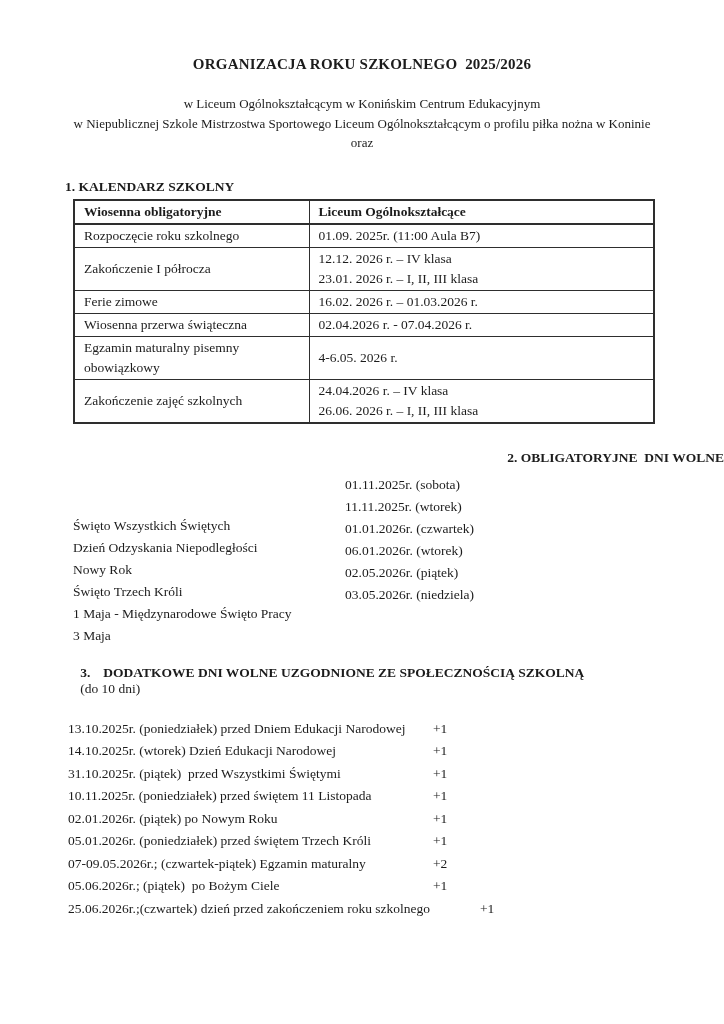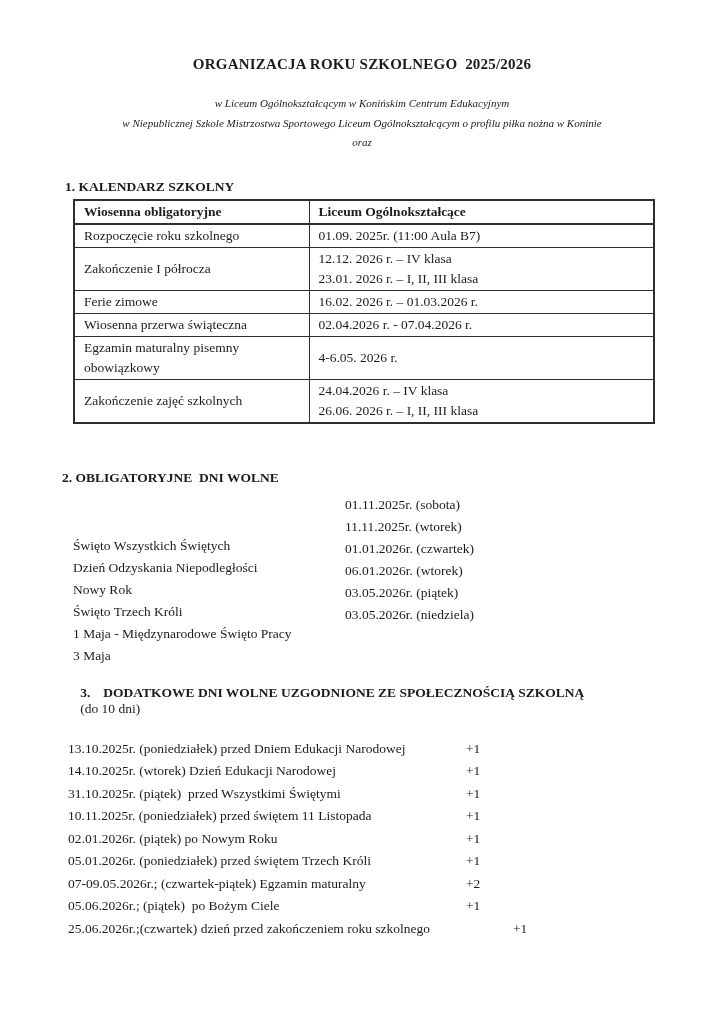--- a/index.html
+++ b/index.html
@@ -15,23 +15,22 @@
     padding-top:56px;
     text-align:center;
     font-size:15px;
     font-weight:bold;
     white-space:pre;
     letter-spacing:.2px;
   }
   .subtitle{
     margin-top:21px;
     text-align:center;
-    font-size:11px;
+    font-size:13px;
     line-height:19.5px;
-    font-style:italic;
   }
   .sec-heading{
     font-size:13.5px;
     font-weight:bold;
     white-space:pre;
   }
   .s1-head{margin:26px 0 0 65px;}
   table.calendar{
     margin:4px 0 0 73px;
     border-collapse:collapse;
@@ -45,36 +44,36 @@
     padding:1px 9px;
     line-height:20px;
     vertical-align:middle;
     text-align:left;
     overflow:hidden;
   }
   table.calendar th{
     font-weight:bold;
     border-bottom:2px solid #2e2e2e;
   }
-  .s2-head{margin:46px 0 0 62px;}
+  .s2-head{margin:26px 0 0 62px;text-align:right;}
   .s2-list{
     margin:8px 0 0 73px;
     font-size:13.5px;
   }
   .s2-row{display:flex;height:22px;line-height:22px;}
   .s2-name{width:272px;white-space:pre;margin-top:41px;}
   .s2-date{white-space:pre;}
   .s3-head{margin:43px 0 0 60px;}
   .s3-num{display:inline-block;width:23px;}
   .s3-note{font-weight:normal;}
   .s3-list{
     margin:5px 0 0 68px;
     font-size:13.5px;
   }
-  .s3-row{display:flex;height:22.5px;line-height:22.5px;gap:33px;}
+  .s3-row{display:flex;height:22.5px;line-height:22.5px;}
   .s3-desc{width:365px;white-space:pre;}
   .s3-row:last-child .s3-desc{width:412px;}
   .s3-count{white-space:pre;}
 </style>
 </head>
 <body>
 
 <div class="page">
 
   <div class="doc-title">ORGANIZACJA ROKU SZKOLNEGO  2025/2026</div>
@@ -155,21 +154,21 @@
         <div class="s2-row">
           <div class="s2-name">Nowy Rok</div>
           <div class="s2-date">01.01.2026r. (czwartek)</div>
         </div>
         <div class="s2-row">
           <div class="s2-name">Święto Trzech Króli</div>
           <div class="s2-date">06.01.2026r. (wtorek)</div>
         </div>
         <div class="s2-row">
           <div class="s2-name">1 Maja - Międzynarodowe Święto Pracy</div>
-          <div class="s2-date">03.05.2026r. (piątek)</div>
+          <div class="s2-date">02.05.2026r. (piątek)</div>
         </div>
         <div class="s2-row">
           <div class="s2-name">3 Maja</div>
           <div class="s2-date">03.05.2026r. (niedziela)</div>
         </div>
       </div>
   </div>
 
   <div>
     <div class="sec-heading s3-head">

